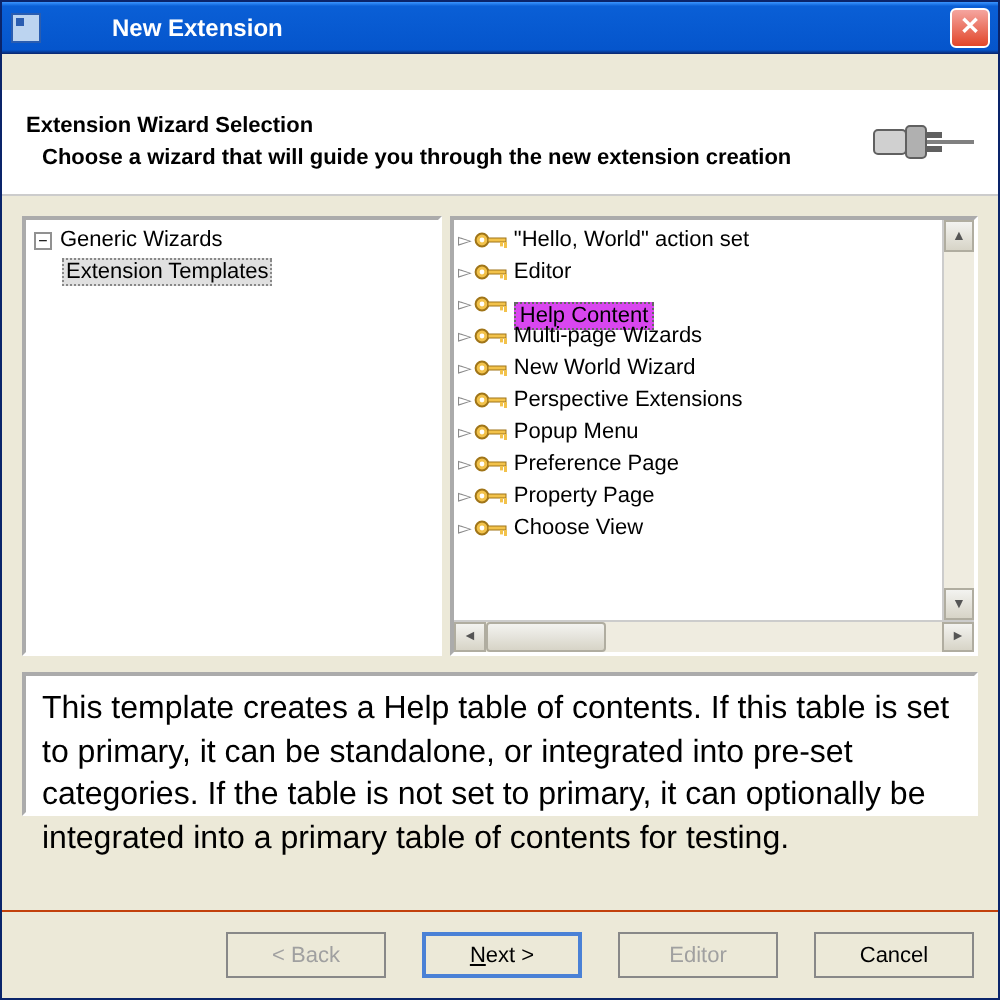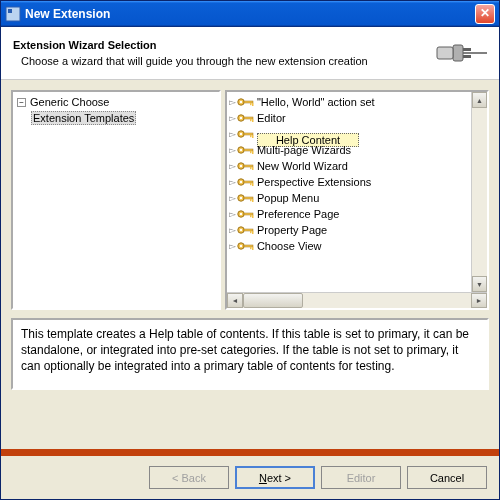--- a/index.html
+++ b/index.html
@@ -1,48 +1,48 @@
 <!DOCTYPE html>
 <html><head>
 <meta charset="utf-8">
 <style>
 * { box-sizing: border-box; margin: 0; padding: 0; }
 body { font-family: Tahoma, Arial, sans-serif; font-size: 11px; background: #ece9d8; width: 500px; height: 500px; overflow: hidden; }
 .window { width: 500px; height: 500px; border: 1px solid #0a246a; background: #ece9d8; display: flex; flex-direction: column; }
-.titlebar { height: 26px; background: linear-gradient(to bottom, #3a95ff 0%, #0a5fd6 8%, #0555cc 92%, #0a246a 100%); display: flex; align-items: center; padding: 0 4px; }
+.titlebar { height: 26px; background: linear-gradient(to bottom, #3a95ff 0%, #0a5fd6 8%, #0555cc 92%, #0a246a 100%); display: flex; align-items: center; padding: 0 4px; gap: 31px; }
 .titlebar-icon { width: 16px; height: 16px; margin-right: 4px; }
 .titlebar-text { color: #fff; font-weight: bold; font-size: 12px; flex: 1; }
 .close-btn { width: 20px; height: 20px; background: linear-gradient(to bottom, #f5a59f, #e1462a); border: 1px solid #fff; border-radius: 3px; color: #fff; font-weight: bold; font-size: 12px; line-height: 16px; text-align: center; cursor: pointer; }
-.banner { background: #fff; padding: 8px 12px; border-bottom: 1px solid #ccc; display: flex; align-items: center; }
+.banner { background: #fff; padding: 8px 12px; border-bottom: 1px solid #ccc; display: flex; align-items: center; margin-top: 18px; }
 .banner-text { flex: 1; }
 .banner-title { font-weight: bold; font-size: 11px; margin-bottom: 4px; }
-.banner-sub { font-size: 11px; margin-left: 8px; }
+.banner-sub { font-size: 11px; margin-left: 8px; font-weight: bold; }
 .banner-img { width: 60px; height: 36px; }
 .content { flex: 1; padding: 10px; display: flex; flex-direction: column; gap: 8px; }
 .panels { display: flex; gap: 4px; height: 220px; }
 .tree, .list { border: 2px inset #fff; background: #fff; overflow: auto; }
 .tree { width: 210px; padding: 2px; }
 .list { flex: 1; position: relative; }
 .list-inner { padding: 2px; overflow: hidden; height: calc(100% - 16px); }
 .tree-item { display: flex; align-items: center; height: 16px; padding-left: 2px; cursor: pointer; white-space: nowrap; }
 .tree-item.child { padding-left: 16px; }
 .tree-item.selected .tree-label { background: #e0e0e0; border: 1px dotted #888; padding: 0 1px; }
 .expander { width: 9px; height: 9px; border: 1px solid #919191; font-size: 8px; line-height: 7px; text-align: center; margin-right: 4px; color: #000; background: #fff; }
 .list-item { display: flex; align-items: center; height: 16px; cursor: pointer; white-space: nowrap; }
-.list-item.selected .list-label { background: #fef9c3; border: 1px dotted #666; padding: 0 18px; margin-top: 11px; }
+.list-item.selected .list-label { background: #d946ef; border: 1px dotted #666; padding: 0 2px; margin-top: 11px; }
 .key-icon { margin: 0 2px 0 0; }
-.desc { border: 2px inset #fff; background: #fff; padding: 6px 8px; height: 72px; font-size: 12px; line-height: 1.35; }
+.desc { border: 2px inset #fff; background: #fff; padding: 6px 8px; height: 72px; font-size: 16px; line-height: 1.35; }
 .scroll-h { position: absolute; bottom: 0; left: 0; right: 0; height: 16px; background: #e8e5d8; border-top: 1px solid #ccc; display: flex; }
 .sb-btn { width: 16px; height: 15px; background: linear-gradient(#f3f3f0,#d7d4c7); border: 1px solid #b0ada0; font-size: 7px; display: flex; align-items: center; justify-content: center; color: #555; }
 .sb-track { flex: 1; background: #efece0; position: relative; }
 .sb-thumb { position: absolute; left: 0; top: 0; bottom: 0; width: 60px; background: linear-gradient(#f3f3f0,#d7d4c7); border: 1px solid #b0ada0; border-radius: 2px; }
 .scroll-v { position: absolute; top: 0; right: 0; bottom: 16px; width: 16px; background: #e8e5d8; border-left: 1px solid #ccc; display: flex; flex-direction: column; }
 .sb-btn-v { height: 16px; width: 15px; background: linear-gradient(#f3f3f0,#d7d4c7); border: 1px solid #b0ada0; font-size: 7px; display: flex; align-items: center; justify-content: center; color: #555; }
 .sb-track-v { flex: 1; background: #efece0; position: relative; }
-.buttons { border-top: 7px solid #c2410c; padding: 10px 12px; display: flex; justify-content: flex-end; gap: 6px; background: #ece9d8; }
+.buttons { border-top: 1px solid #c2410c; padding: 10px 12px; display: flex; justify-content: flex-end; gap: 18px; background: #ece9d8; }
 .btn { width: 80px; height: 23px; font-size: 11px; border: 1px solid #888; background: #ece9d8; cursor: pointer; }
 .btn:disabled { color: #a0a0a0; cursor: default; }
 .btn.default { border: 2px solid #4a81d6; }
 .underline { text-decoration: underline; }
 </style>
 </head>
 <body>
 
 <div class="window">
   <div class="titlebar">
@@ -67,21 +67,21 @@
       <rect x="36" y="20" width="8" height="3" fill="#606060"></rect>
       <rect x="10" y="12" width="16" height="12" rx="2" fill="#d0d0d0" stroke="#606060"></rect>
     </svg>
   </div>
 
   <div class="content">
     <div class="panels">
       <div class="tree" id="tree">
           <div class="tree-item">
             <span class="expander">−</span>
-            <span class="tree-label">Generic Choose</span>
+            <span class="tree-label">Generic Wizards</span>
           </div>
           <div class="tree-item child selected">
             <span class="tree-label">Extension Templates</span>
           </div>
         </div>
       <div class="list">
         <div class="list-inner" id="list">
             <div class="list-item">
               <span class="arrow" style="color:#888;font-size:9px;margin-right:1px;">▻</span>
               <svg class="key-icon" width="18" height="12" viewBox="0 0 18 12">

